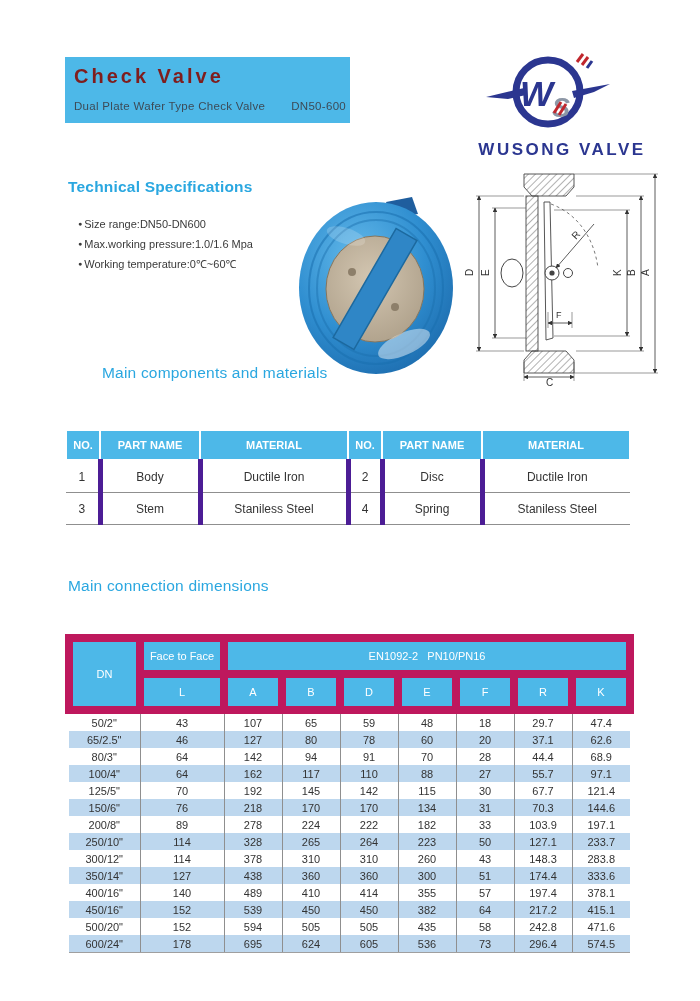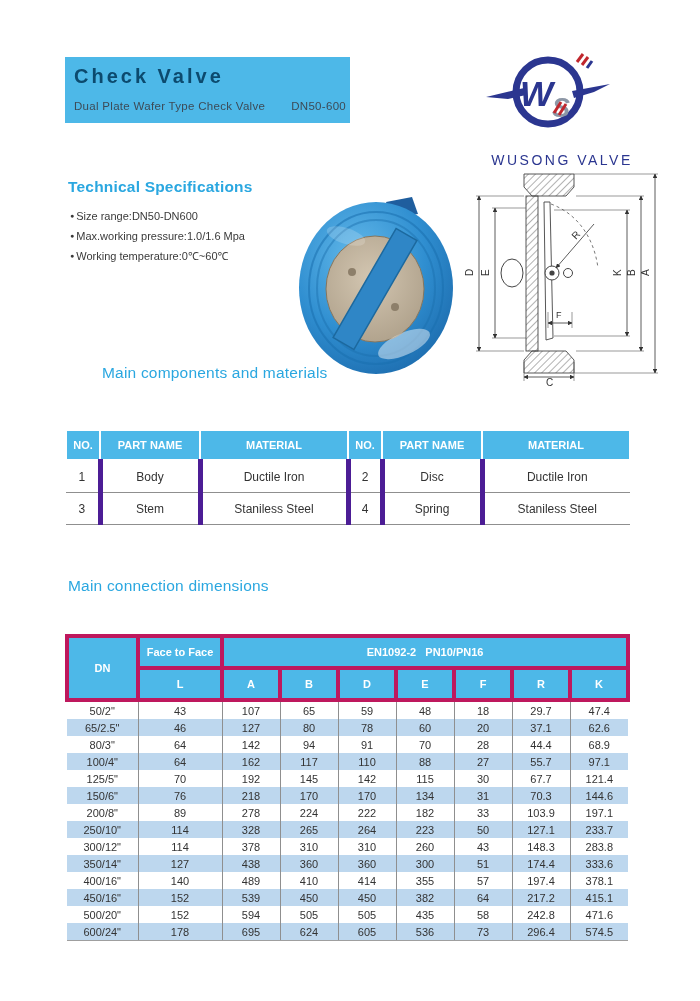--- a/index.html
+++ b/index.html
@@ -3,47 +3,47 @@
 <meta charset="utf-8">
 <style>
   html,body{margin:0;padding:0;background:#e8e8e8;}
   .page{
     position:relative;width:700px;height:1001px;background:#ffffff;
     margin:0 auto;font-family:"Liberation Sans",sans-serif;overflow:hidden;
   }
   
   .banner{position:absolute;left:65px;top:57px;width:285px;height:66px;
     background:#4db8e8;box-sizing:border-box;padding:8px 0 0 9px;}
-  .banner-title{color:#0c4a6e;font-size:20px;font-weight:bold;letter-spacing:3px;}
+  .banner-title{color:#7f1d1d;font-size:20px;font-weight:bold;letter-spacing:3px;}
   .banner-sub{margin-top:12px;font-size:11.5px;color:#3d4b57;display:flex;gap:26px;letter-spacing:.3px;}
   
   .logo{position:absolute;left:478px;top:50px;width:168px;height:104px;text-align:center;}
-  .logo-text{margin-top:14px;color:#2b3690;font-weight:normal;font-size:14px;letter-spacing:2.5px;}
+  .logo-text{margin-top:2px;color:#2b3690;font-weight:bold;font-size:17px;letter-spacing:2.5px;}
   
   .sec-h{position:absolute;color:#2aa7e0;font-size:15.5px;font-weight:500;margin:0;letter-spacing:.2px;}
   
-  .specs{position:absolute;left:70px;top:206px;width:250px;margin:0;padding:0;list-style:none;}
+  .specs{position:absolute;left:70px;top:206px;width:250px;margin:8px;padding:0;list-style:none;}
   .specs li{font-size:11px;color:#3a3a3a;line-height:19px;}
   .specs li::before{content:"●";font-size:7px;vertical-align:2px;margin-right:2px;color:#3a3a3a;}
   
   .photo{position:absolute;left:298px;top:194px;width:162px;height:182px;}
   .drawing{position:absolute;left:458px;top:166px;width:220px;height:220px;}
   
   table{border-collapse:collapse;}
   .comp-table{position:absolute;left:65px;top:429px;width:565px;font-size:12px;table-layout:fixed;}
   .comp-table th{background:#4db8e8;color:#fff;font-weight:bold;font-size:11px;
     height:26px;border:2px solid #ffffff;}
   .comp-table td{background:#fff;color:#333;text-align:center;height:29px;
     border-bottom:1px solid #8f8f8f;border-left:5px solid #4c1d95;border-right:1px solid #c6c6c6;}
   .comp-table td:first-child{border-left:none;}
   .comp-table td:last-child{border-right:none;}
   
   .dims-table{position:absolute;left:65px;top:634px;width:561px;font-size:11px;table-layout:fixed;}
-  .dims-table th{background:#4db8e8;color:#fff;font-weight:bold;font-size:11px;
-    height:26px;border:4px solid #be185d;white-space:pre;}
+  .dims-table th{background:#4db8e8;color:#fff;font-weight:normal;font-size:11px;
+    height:26px;border:8px solid #be185d;white-space:pre;}
   .dims-table td{color:#333;text-align:center;height:17px;padding:0;
     border-left:1px solid #8f8f8f;border-right:1px solid #8f8f8f;}
   .dims-table td:first-child{border-left:none;}
   .dims-table td:last-child{border-right:none;}
   .dims-table tr.stripe td{background:#bdd7ee;}
   .dims-table tbody tr:last-child td{border-bottom:1px solid #9f9f9f;}
 </style>
 </head>
 <body>
 

